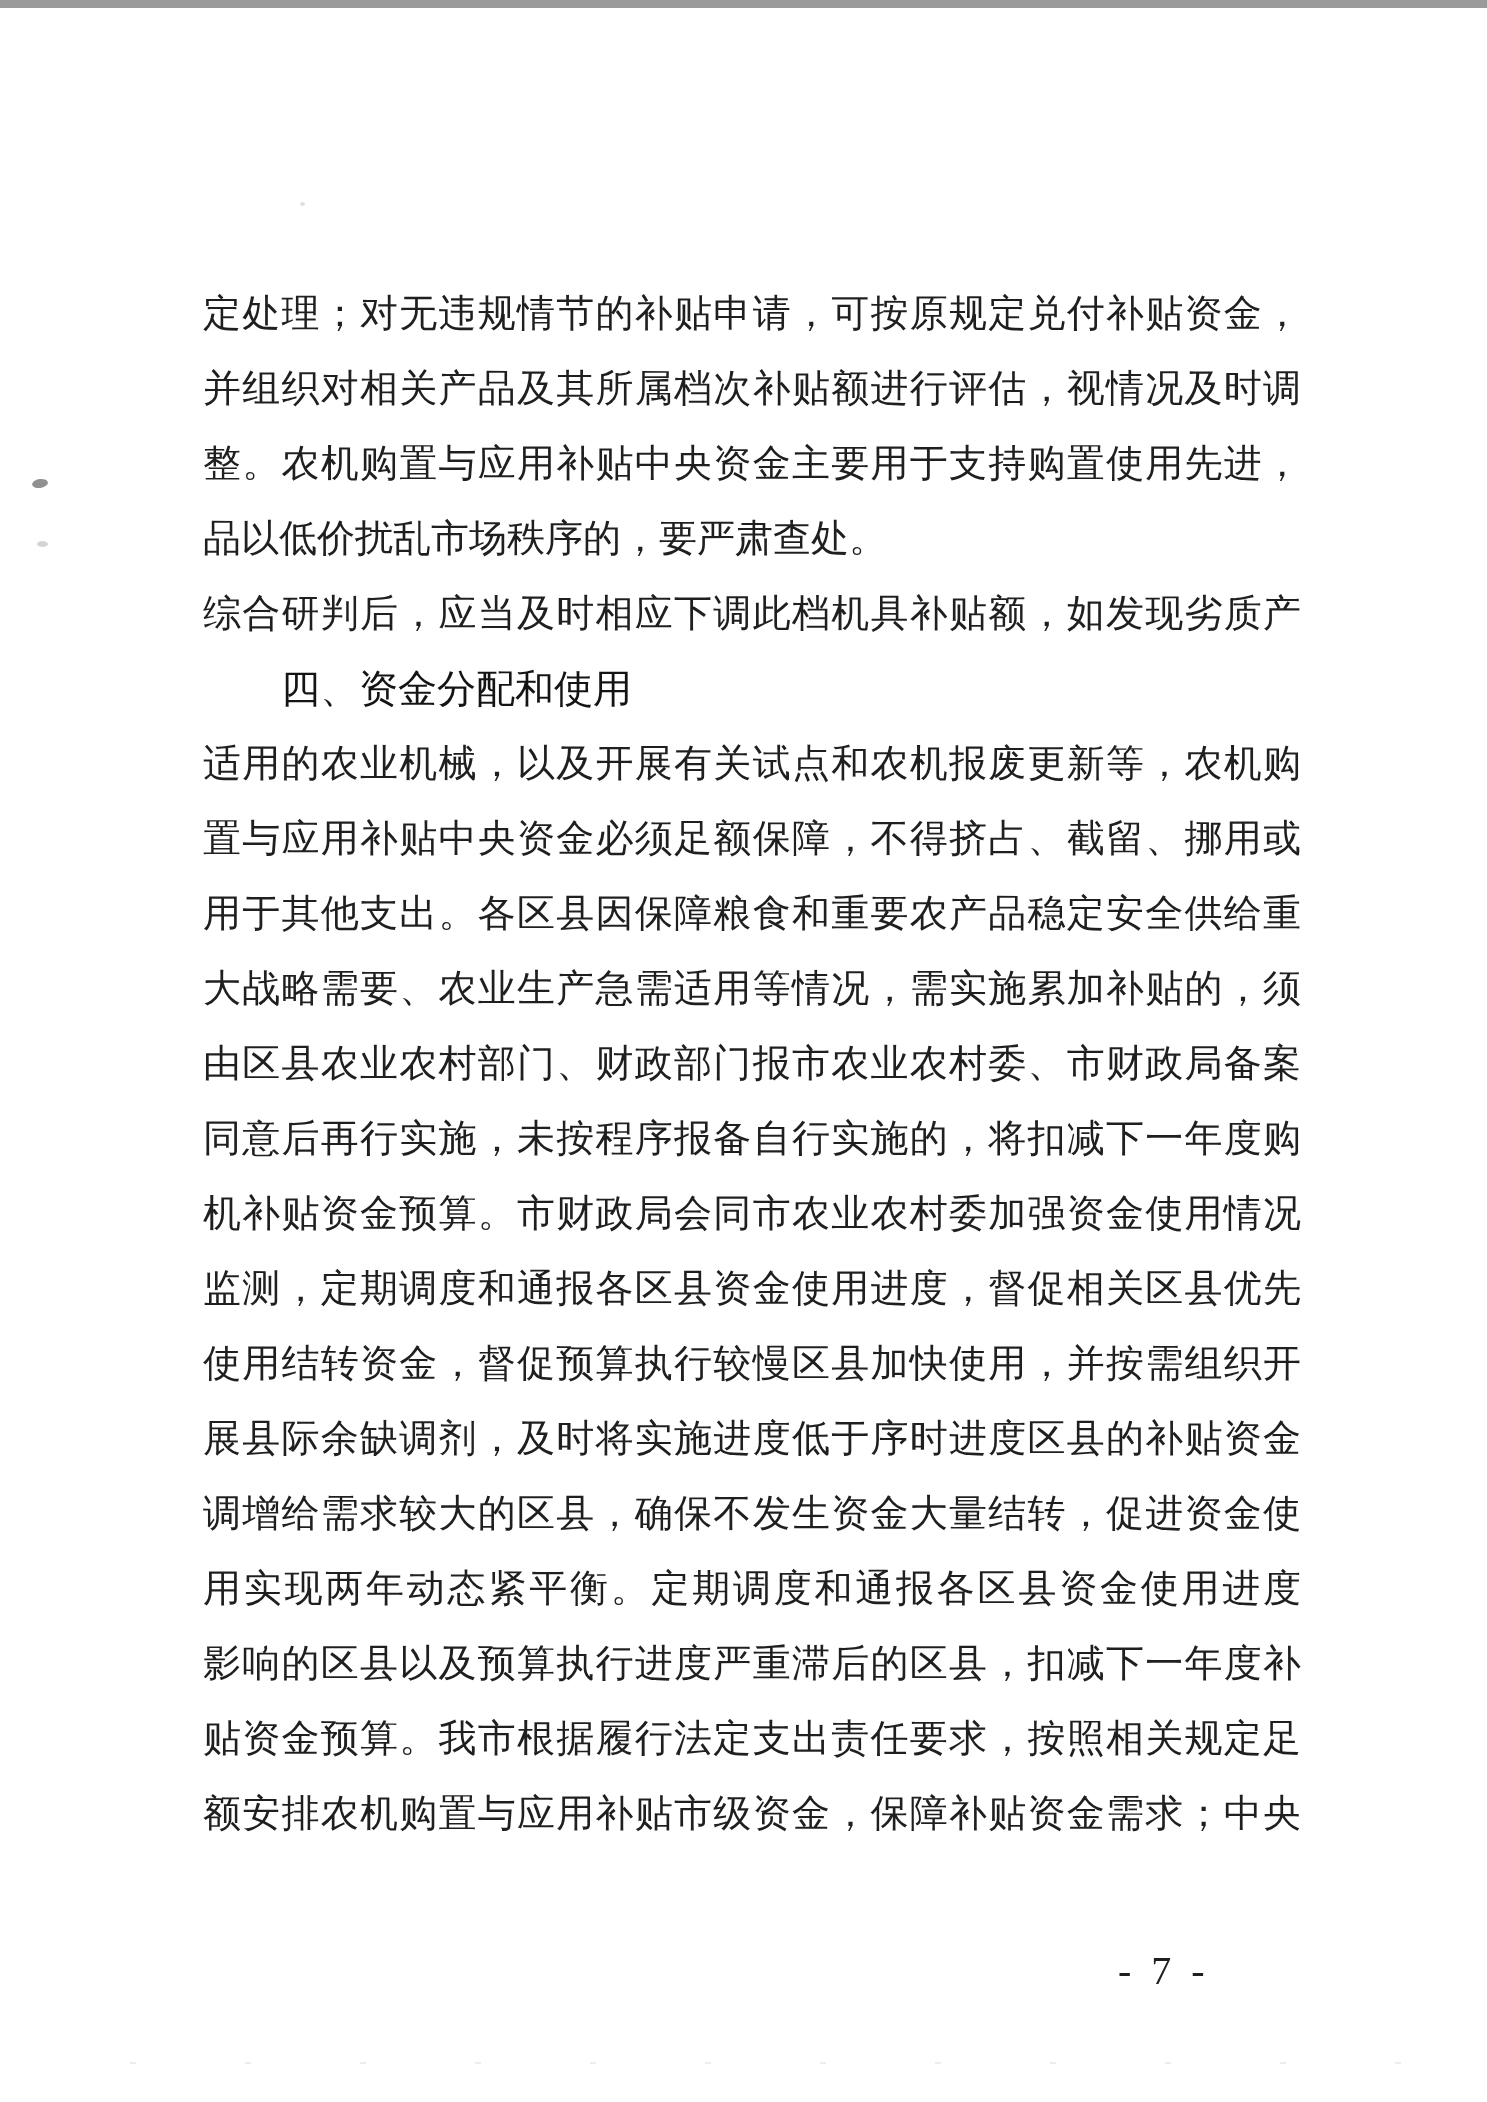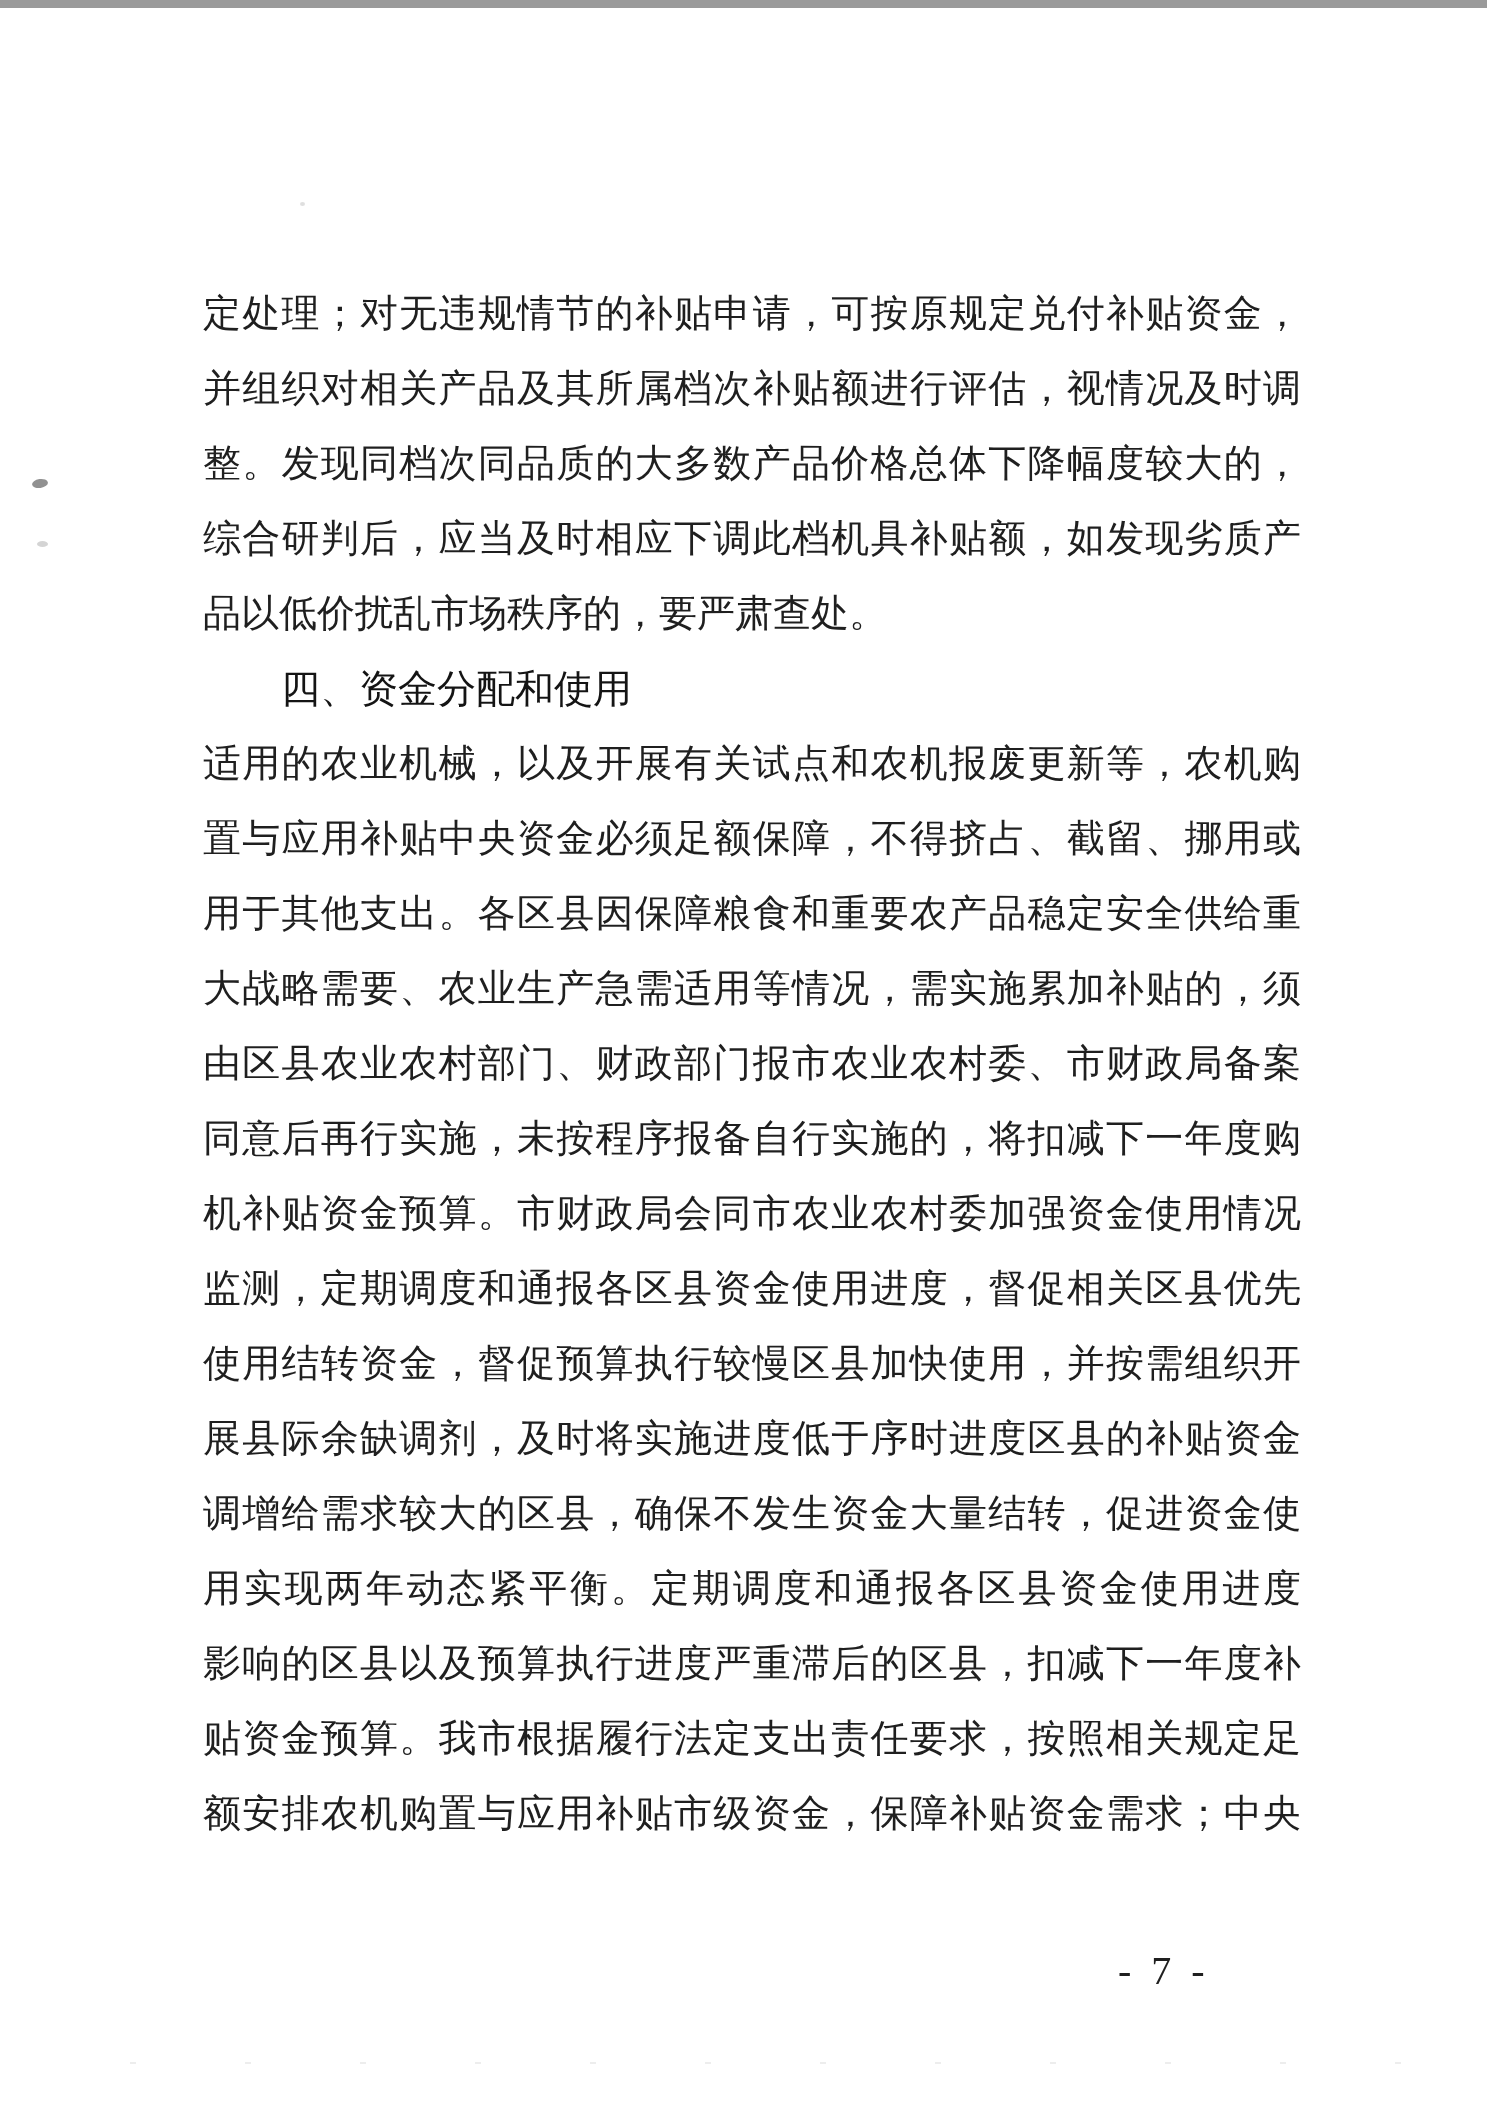--- a/index.html
+++ b/index.html
@@ -107,23 +107,23 @@
 </style>
 </head>
 <body>
 
 <div class="page">
 
   <div class="text-block">
 
     <div class="line">定处理；对无违规情节的补贴申请，可按原规定兑付补贴资金，</div>
     <div class="line">并组织对相关产品及其所属档次补贴额进行评估，视情况及时调</div>
-    <div class="line">整。发现同档次同品质的大多数产品价格总体下降幅度较大的，</div>
+    <div class="line">整。农机购置与应用补贴中央资金主要用于支持购置使用先进，</div>
+    <div class="line short">品以低价扰乱市场秩序的，要严肃查处。</div>
     <div class="line">综合研判后，应当及时相应下调此档机具补贴额，如发现劣质产</div>
-    <div class="line short">品以低价扰乱市场秩序的，要严肃查处。</div>
 
     <div class="heading-line">四、资金分配和使用</div>
 
     <div class="line">适用的农业机械，以及开展有关试点和农机报废更新等，农机购</div>
     <div class="line">置与应用补贴中央资金必须足额保障，不得挤占、截留、挪用或</div>
     <div class="line">用于其他支出。各区县因保障粮食和重要农产品稳定安全供给重</div>
     <div class="line">大战略需要、农业生产急需适用等情况，需实施累加补贴的，须</div>
     <div class="line">由区县农业农村部门、财政部门报市农业农村委、市财政局备案</div>
     <div class="line">同意后再行实施，未按程序报备自行实施的，将扣减下一年度购</div>
     <div class="line">机补贴资金预算。市财政局会同市农业农村委加强资金使用情况</div>

